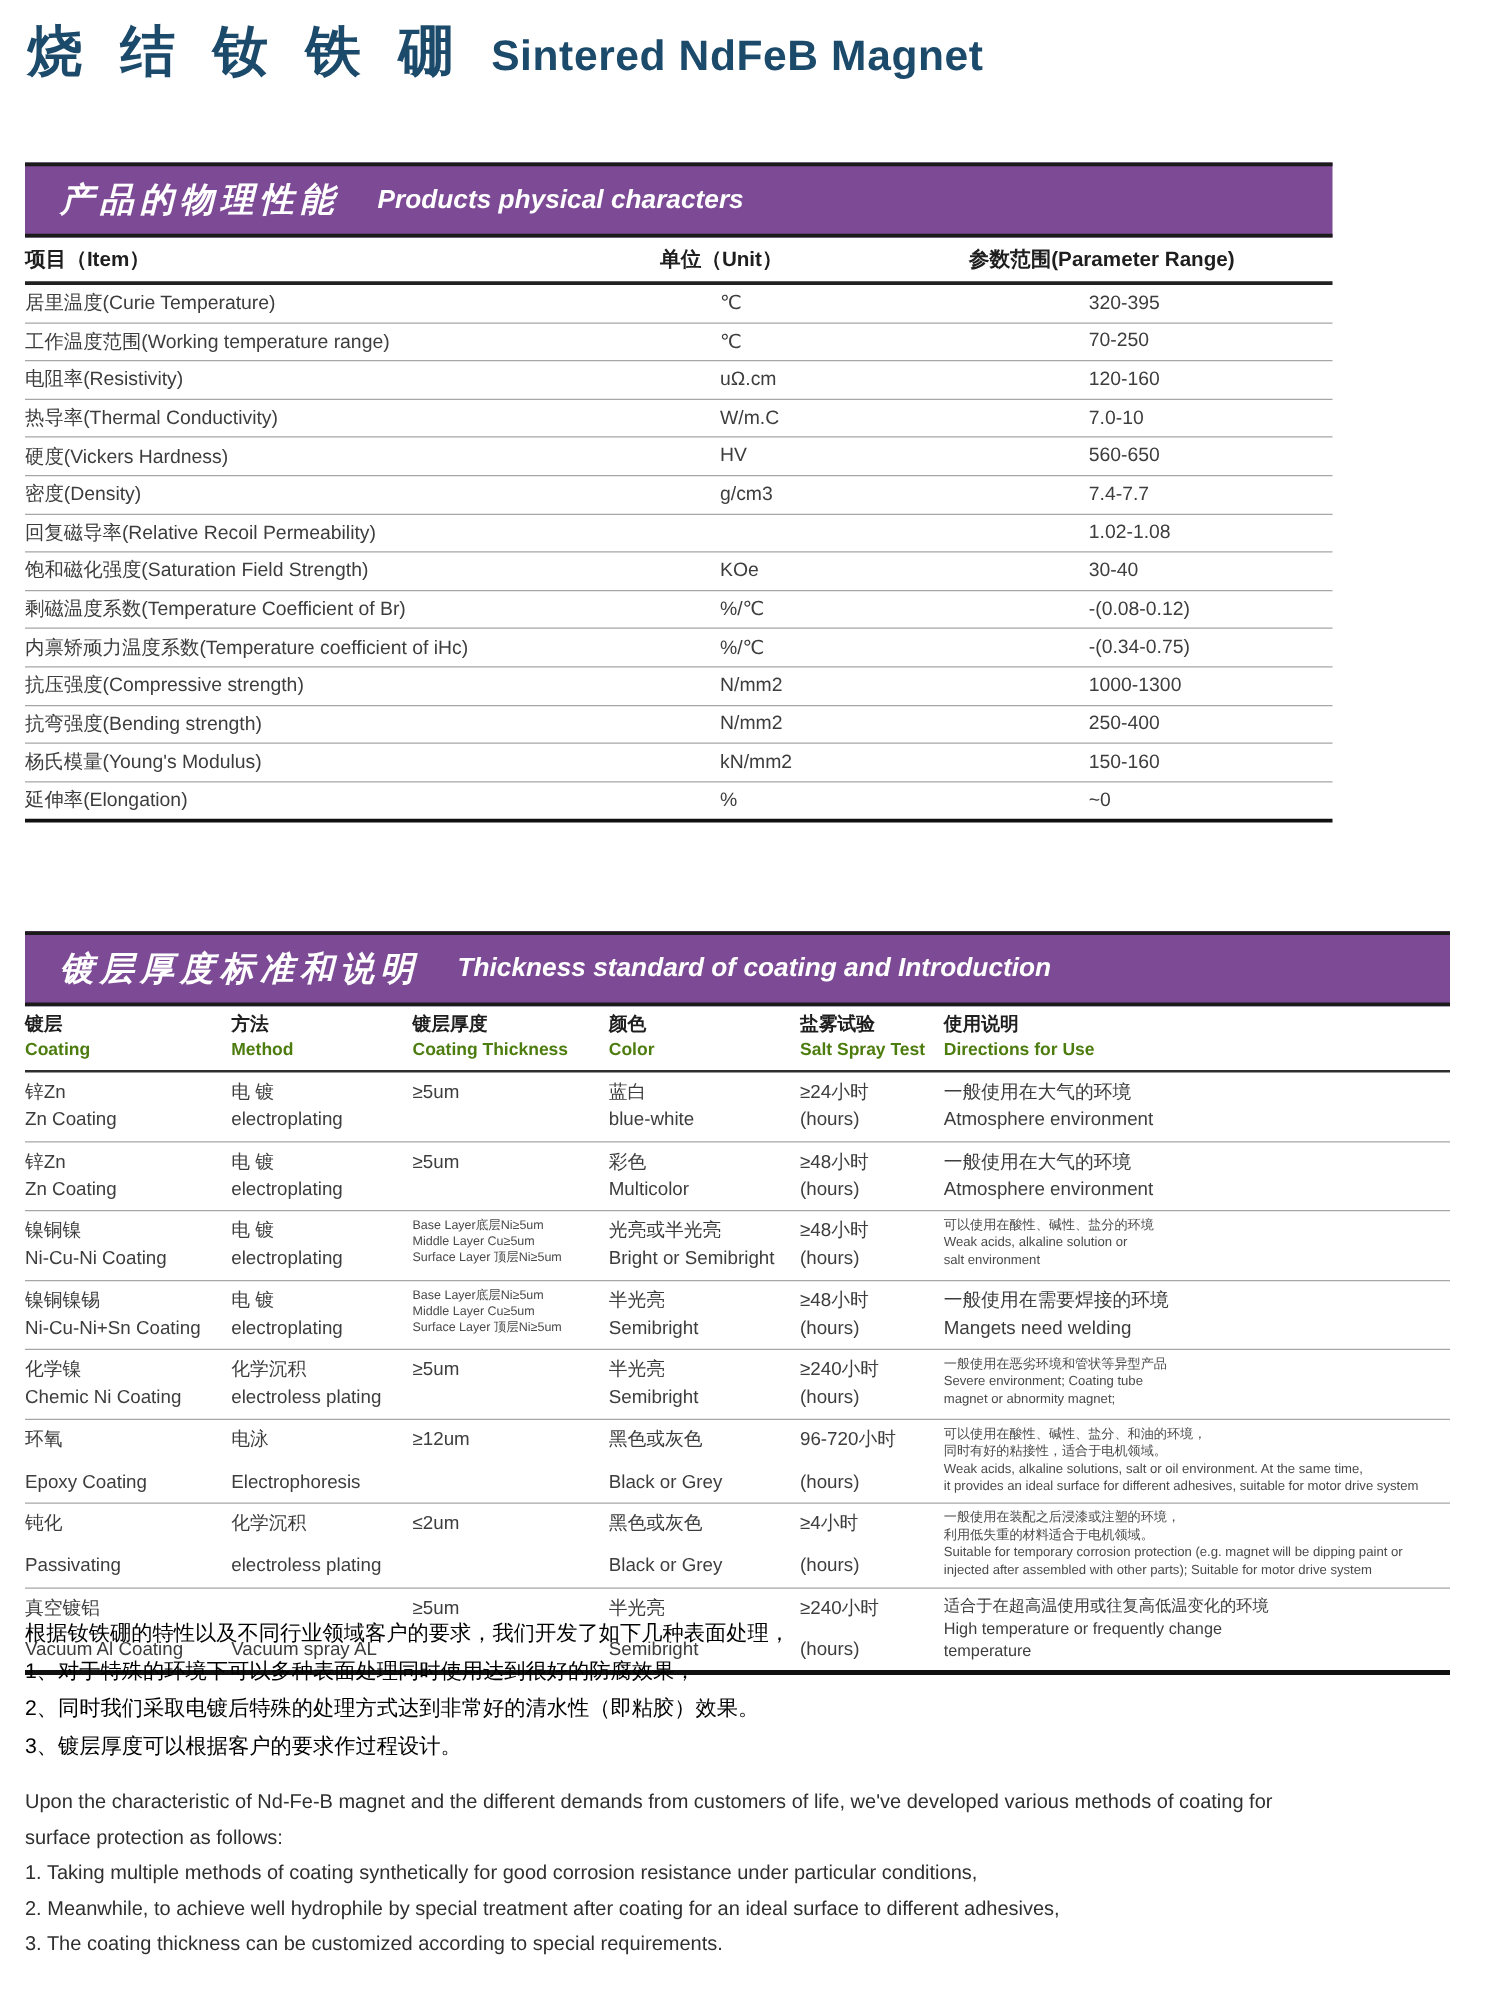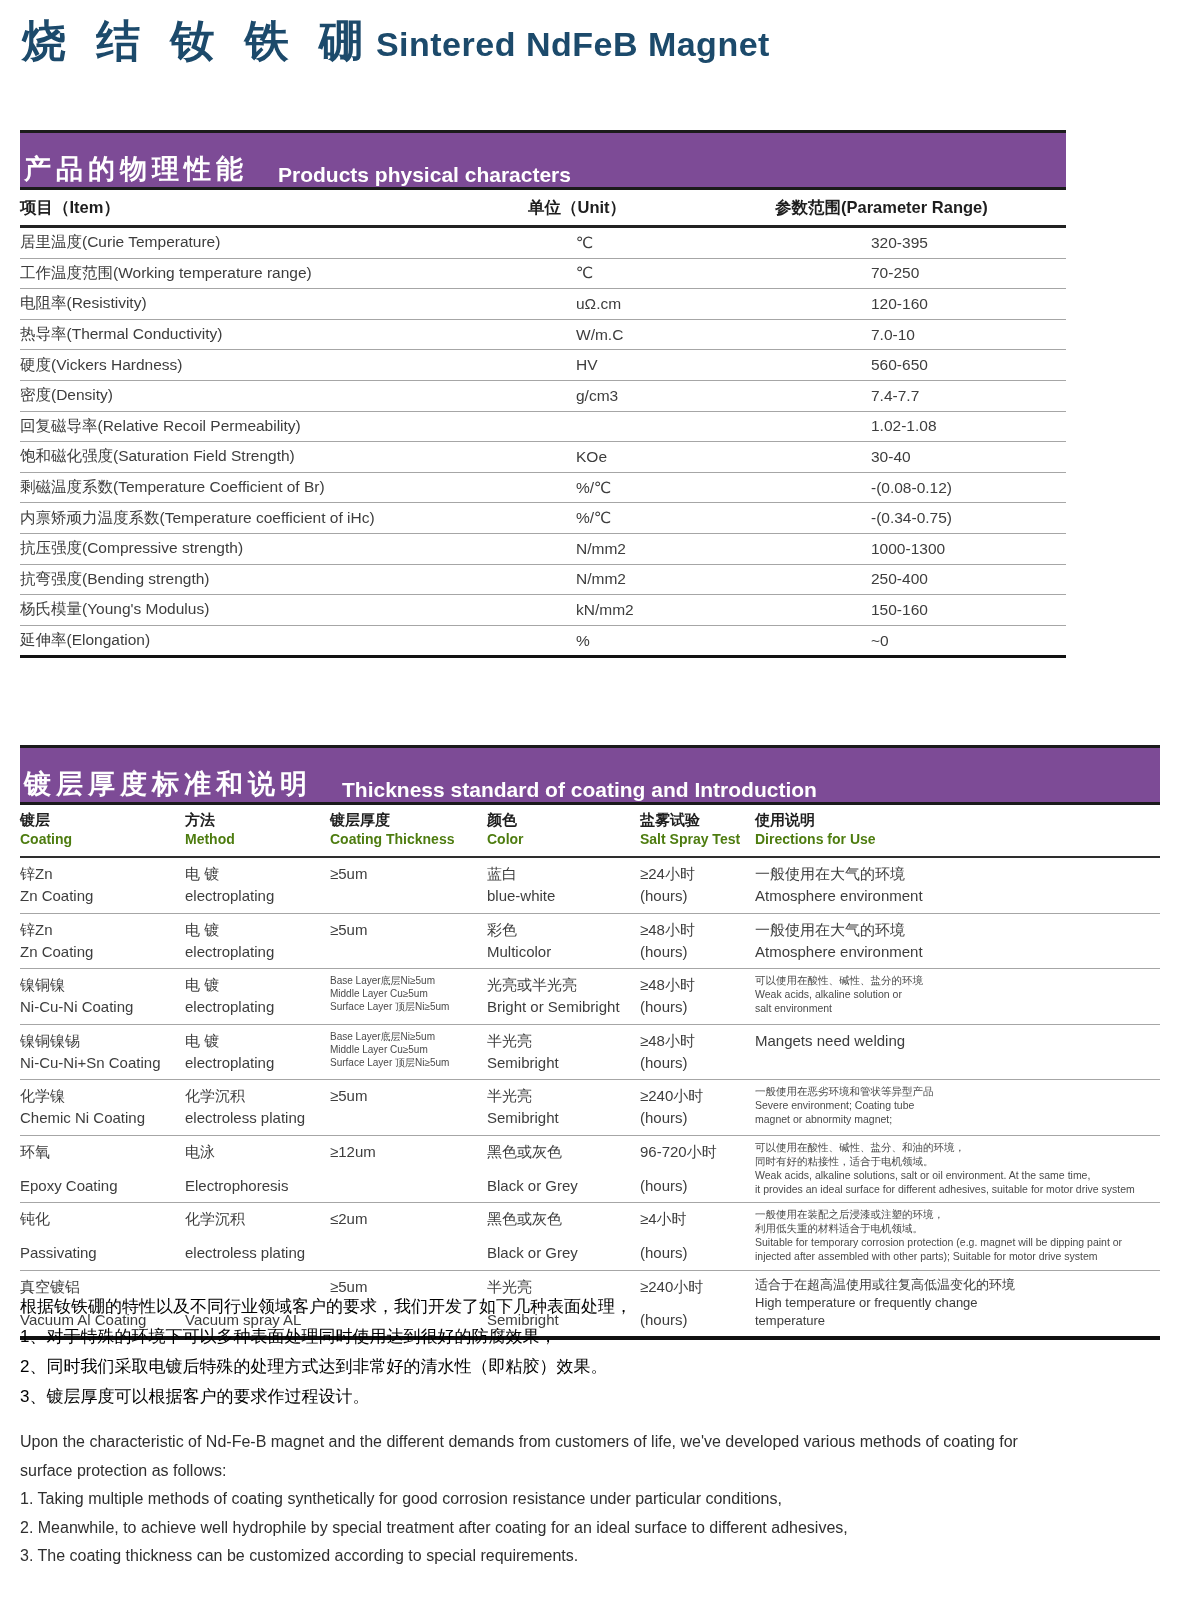--- a/index.html
+++ b/index.html
@@ -4,27 +4,27 @@
 <style>
   :root{
     --accent_purple:#7d4b96;
     --title_blue:#1c4a6b;
   }
   html,body{margin:0;padding:0;background:#fff;}
   body{font-family:"Liberation Sans","DejaVu Sans",sans-serif;color:#3a3a3a;}
   .page{position:relative;width:1200px;height:1597px;background:#ffffff;overflow:hidden;}
 
   
-  .title{position:absolute;left:22px;top:12px;display:flex;align-items:baseline;gap:4px;color:var(--title_blue,#1c4a6b);}
+  .title{position:absolute;left:22px;top:12px;display:flex;align-items:baseline;gap:21px;color:var(--title_blue,#1c4a6b);}
   .title-zh{font-size:44px;font-weight:bold;letter-spacing:9px;}
   .title-en{font-size:34px;font-weight:bold;letter-spacing:0.5px;}
 
   
-  .band{display:flex;align-items:flex-end;gap:30px;background:var(--accent_purple,#7d4b96);
-        border-top:3px solid #1b1b1b;border-bottom:3px solid #1b1b1b;height:54px;padding:0 4px;color:#fff;}
+  .band{display:flex;align-items:center;gap:30px;background:var(--accent_purple,#7d4b96);
+        border-top:3px solid #1b1b1b;border-bottom:3px solid #1b1b1b;height:54px;padding:0 28px;color:#fff;font-style:italic;}
   .band-zh{font-size:27px;font-weight:bold;letter-spacing:5px;}
   .band-en{font-size:21px;font-weight:bold;}
 
   
   .t1{position:absolute;left:20px;top:130px;width:1046px;}
   .t1-grid{display:grid;grid-template-columns:508px 247px 1fr;align-items:center;}
   .t1-head{border-bottom:3px solid #222;padding:7px 0 6px 0;font-size:16.5px;font-weight:bold;color:#1e1e1e;}
   .t1-row{border-bottom:1px solid #a6a6a6;height:29.6px;font-size:15.5px;color:#3d3d3d;gap:48px;}
   .t1-row:last-child{border-bottom:3px solid #111;}
 
@@ -277,20 +277,21 @@
         </span>
         <span class="cell">
           <span class="ln">半光亮</span>
           <span class="ln">Semibright</span>
         </span>
         <span class="cell">
           <span class="ln">≥48小时</span>
           <span class="ln">(hours)</span>
         </span>
         <span class="cell">
+          <span class="ln">一般使用在需要焊接的环境</span>
           <span class="ln">Mangets  need welding</span>
         </span>
       </div>
 
       <div class="t2-grid t2-row">
         <span class="cell">
           <span class="ln">化学镍</span>
           <span class="ln">Chemic Ni Coating</span>
         </span>
         <span class="cell">

